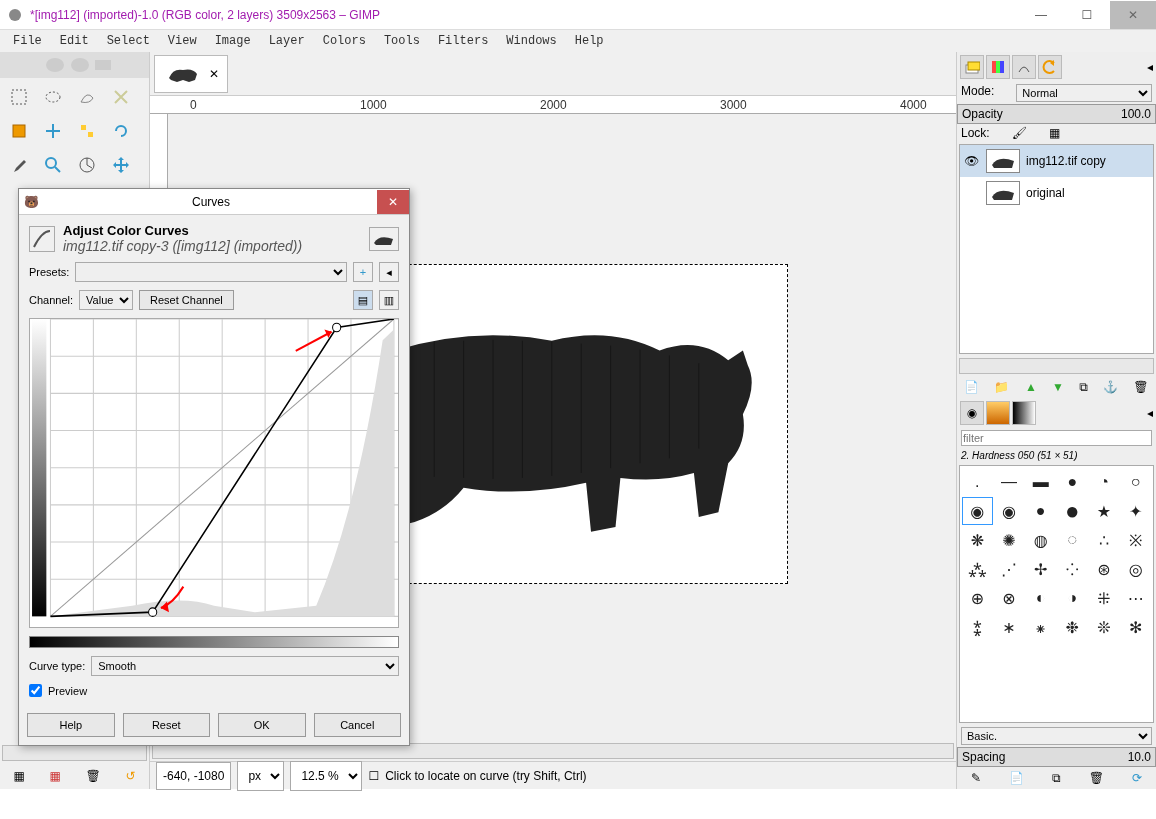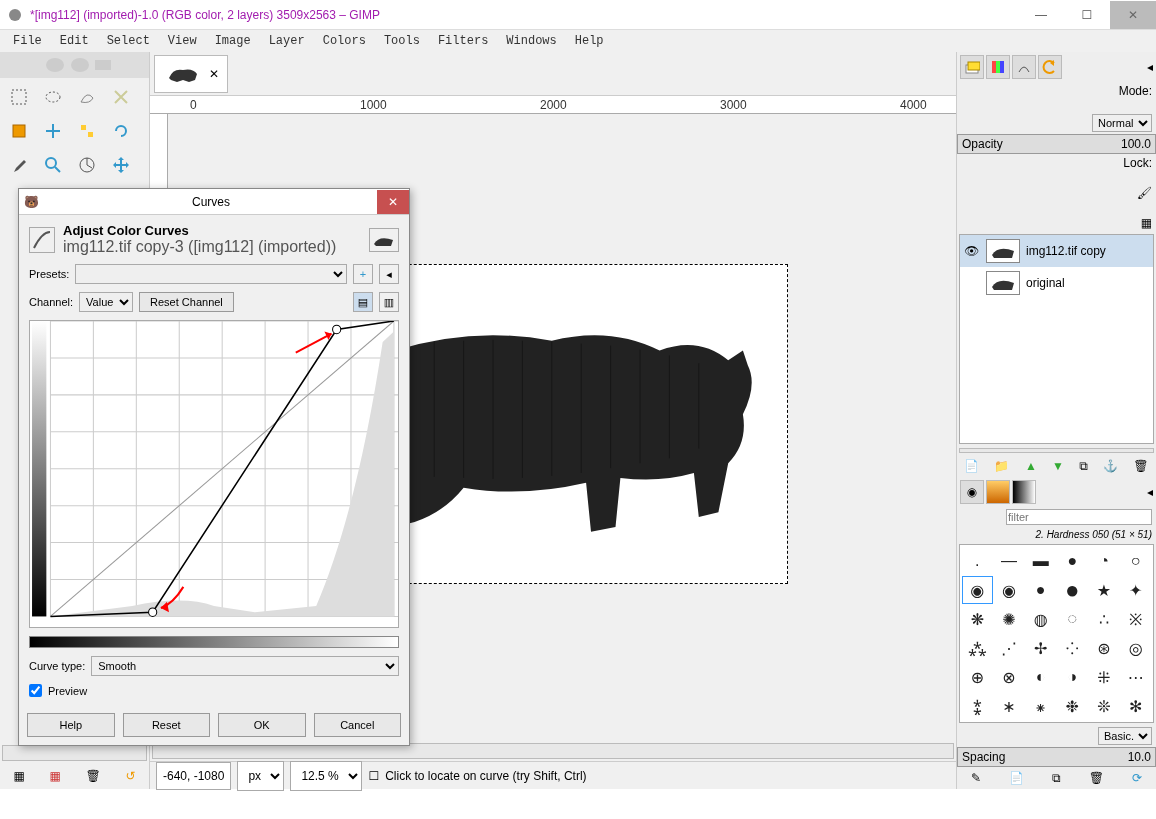--- a/index.html
+++ b/index.html
@@ -23,21 +23,21 @@
 .center { flex: 1; display: flex; flex-direction: column; background: #f0f0f0; position: relative; }
 .ruler-h { height: 18px; background: #fff; border-bottom: 1px solid #aaa; position: relative; font-size: 9px; color: #333; }
 .ruler-h span { position: absolute; top: 2px; }
 .ruler-v { width: 18px; background: #fff; border-right: 1px solid #aaa; }
 .canvas-area { flex: 1; display: flex; }
 .canvas { flex: 1; background: #f0f0f0; position: relative; overflow: hidden; }
 .selection { position: absolute; border: 1px dashed #000; background: #fff; left: 30px; top: 150px; width: 590px; height: 320px; display:flex; align-items:center; justify-content:center;}
 .right-col { width: 200px; background: #eee; border-left: 1px solid #ccc; display: flex; flex-direction: column; }
 .panel-tabs { height: 30px; display: flex; gap: 2px; padding: 3px; align-items: center; }
 .panel-tab { width: 24px; height: 24px; border: 1px solid #bbb; background: #ddd; display:flex;align-items:center;justify-content:center;}
-.panel-row { display: flex; align-items: flex-end; padding: 2px 4px; gap: 16px; font-size: 11px; flex-direction: column; }
+.panel-row { display: flex; align-items: flex-start; padding: 2px 4px; gap: 22px; font-size: 11px; }
 .panel-row select, .panel-row input { flex: 1; font-size: 11px; border: 1px solid #aaa; padding: 1px; }
 .opacity-bar { background: linear-gradient(to right, #ddd 0%, #ddd 100%); border: 1px solid #999; padding: 2px 4px; display: flex; justify-content: space-between; font-size: 11px; }
 .layer-list { flex: 0 0 210px; background: #fff; border: 1px solid #aaa; margin: 2px; overflow: auto; }
 .layer-row { display: flex; align-items: center; padding: 4px; gap: 6px; }
 .layer-row.sel { background: #cde; }
 .eye { width: 16px; }
 .layer-thumb { width: 34px; height: 24px; border: 1px solid #888; background: #fff; display:flex;align-items:center;justify-content:center;}
 .panel-btns { display: flex; gap: 8px; padding: 4px; justify-content: space-around; }
 .brush-panel { flex: 1; display: flex; flex-direction: column; }
 .brush-grid { flex: 1; background: #fff; border: 1px solid #aaa; margin: 2px; display: grid; grid-template-columns: repeat(6, 1fr); grid-auto-rows: 28px; gap: 1px; padding: 2px; overflow: hidden;}
@@ -47,21 +47,21 @@
 
 
 .dialog { position: absolute; left: 18px; top: 188px; width: 392px; height: 558px; background: #f0f0f0; border: 1px solid #888; box-shadow: 2px 2px 8px rgba(0,0,0,0.3); display: flex; flex-direction: column; }
 .dlg-title { height: 26px; background: #fff; display: flex; align-items: center; border-bottom: 1px solid #ccc; }
 .dlg-title .t { flex: 1; text-align: center; font-size: 12px; }
 .dlg-title .close { width: 32px; height: 24px; background: #c75050; color: #fff; display: flex; align-items: center; justify-content: center; }
 .dlg-body { padding: 8px 10px; flex: 1; display: flex; flex-direction: column; gap: 8px; }
 .dlg-head { display: flex; align-items: center; gap: 8px; }
 .dlg-head-text { flex: 1; }
 .dlg-head-text .h1 { font-weight: bold; font-size: 13px; }
-.dlg-head-text .h2 { font-size: 16px; color: #555; }
+.dlg-head-text .h2 { font-size: 14px; color: #555; font-style: italic; }
 .row { display: flex; align-items: center; gap: 6px; }
 .row label { font-size: 11px; }
 .row select, .row input[type=text] { border: 1px solid #aaa; padding: 2px; font-size: 11px; }
 .btn { border: 1px solid #999; background: #e8e8e8; padding: 3px 10px; font-size: 11px; }
 .curve-area { flex: 1; background: #fff; border: 1px solid #aaa; position: relative; }
 .dlg-btns { display: flex; gap: 8px; padding: 8px; justify-content: space-between; }
 .dlg-btns .btn { flex: 1; padding: 5px; }
 .smallbtn { width:20px;height:20px;border:1px solid #aaa;display:inline-flex;align-items:center;justify-content:center;font-size:11px;}
 .scroll-h { height:16px; background:#e8e8e8; border:1px solid #bbb; margin:2px;}
 .bear-svg { width: 100%; height: 100%; }

